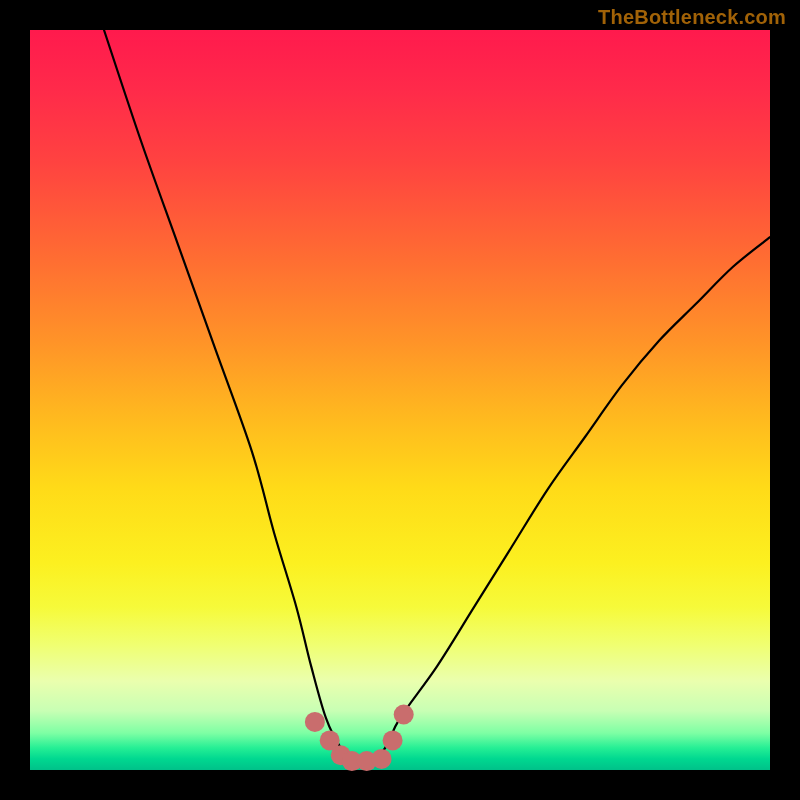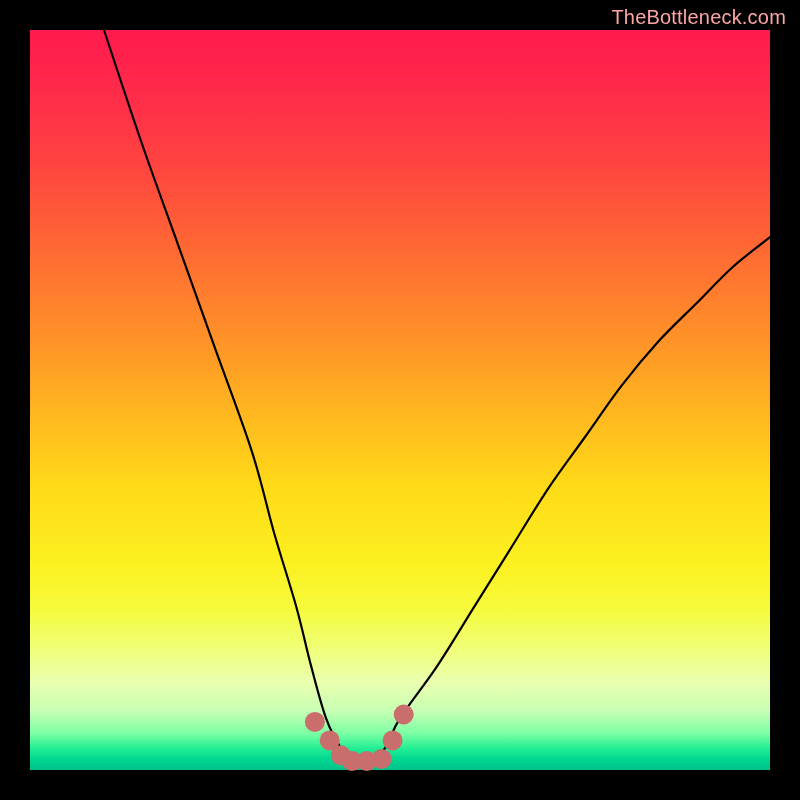--- a/index.html
+++ b/index.html
@@ -39,22 +39,22 @@
       #26ef95 97%,
       #00d890 98.5%,
       #00c189 100%);
   }
   .watermark {
     position: absolute;
     top: 6px;
     right: 14px;
     font-family: Arial, Helvetica, sans-serif;
     font-size: 20px;
-    font-weight: 400;
-    color: #fca5a5;
+    font-weight: 700;
+    color: #a16207;
     letter-spacing: 0.2px;
     user-select: none;
   }
   svg.curve {
     position: absolute;
     left: 0;
     top: 0;
     width: 740px;
     height: 740px;
     overflow: visible;

